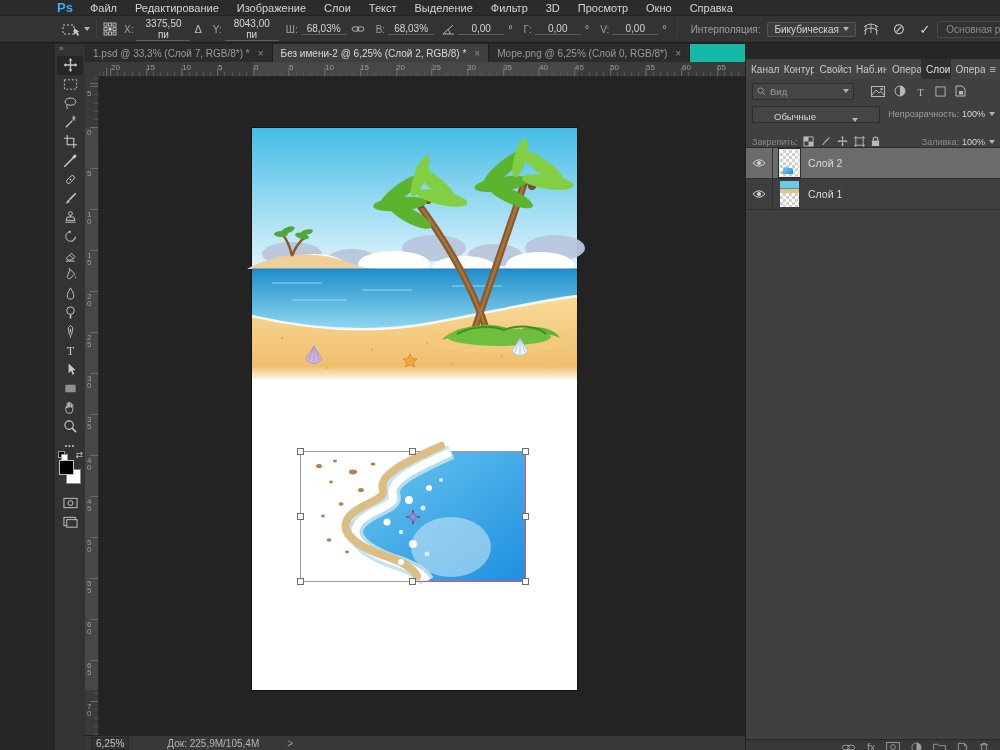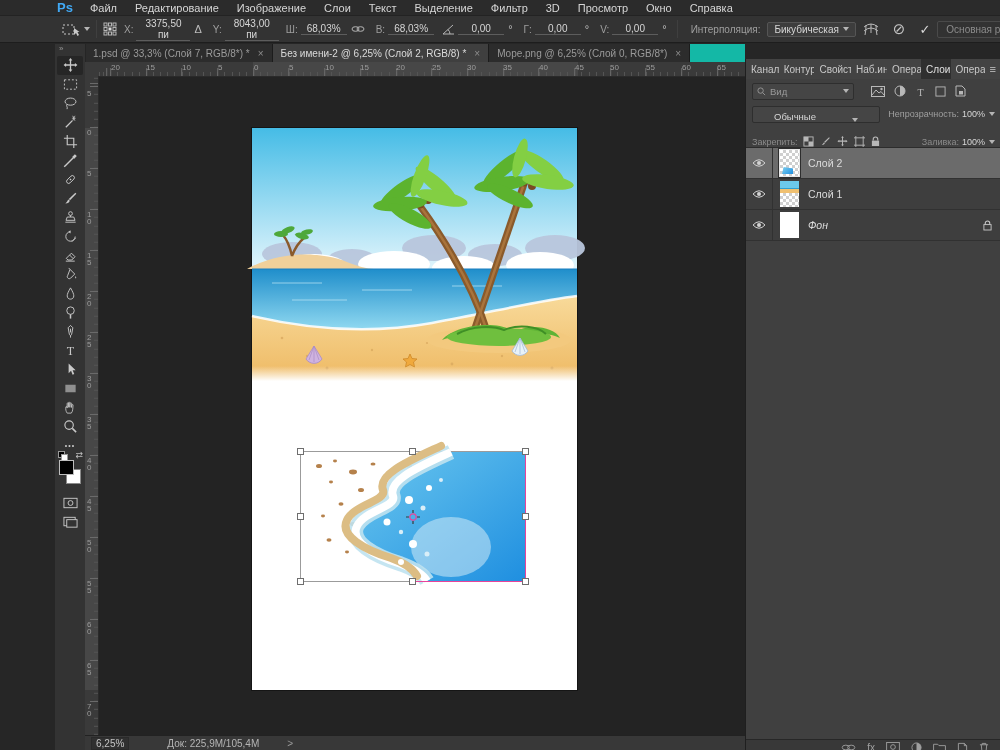--- a/index.html
+++ b/index.html
@@ -690,36 +690,20 @@
         <svg width="14" height="10" viewBox="0 0 14 10">
             <path d="M1 5 Q7 -1.5 13 5 Q7 11.5 1 5 Z" fill="none" stroke="#d2d2d2"></path>
             <circle cx="7" cy="5" r="2" fill="#d2d2d2"></circle>
           </svg>
       </span>
       <span class="thumb">
           <span class="beach-top"></span>
         </span>
       <span class="layer-name">Слой 1</span>
     </div>
-    <div class="layer-row">
-      <span class="eye-cell">
-        <svg width="14" height="10" viewBox="0 0 14 10">
-            <path d="M1 5 Q7 -1.5 13 5 Q7 11.5 1 5 Z" fill="none" stroke="#d2d2d2"></path>
-            <circle cx="7" cy="5" r="2" fill="#d2d2d2"></circle>
-          </svg>
-      </span>
-      <span class="thumb white"></span>
-      <span class="layer-name italic">Фон</span>
-      <span class="row-lock">
-        <svg width="9" height="11" viewBox="0 0 10 12">
-            <rect x="1" y="5" width="8" height="6" fill="none" stroke="#c9c9c9"></rect>
-            <path d="M2.5 5 V3.5 A2.5 2.5 0 0 1 7.5 3.5 V5" fill="none" stroke="#c9c9c9" stroke-width="1.2"></path>
-          </svg>
-      </span>
-    </div>
   </div>
   <div class="panel-footer">
     <svg width="15" height="9" viewBox="0 0 16 10">
         <ellipse cx="5" cy="5" rx="4" ry="2.6" fill="none" stroke="#9f9f9f"></ellipse>
         <ellipse cx="11" cy="5" rx="4" ry="2.6" fill="none" stroke="#9f9f9f"></ellipse>
       </svg>
     <span class="fx-label">fx</span>
     <svg width="14" height="10" viewBox="0 0 15 11">
         <rect x="0.5" y="0.5" width="14" height="10" fill="none" stroke="#9f9f9f"></rect>
         <circle cx="7.5" cy="5.5" r="2.6" fill="none" stroke="#9f9f9f"></circle>

